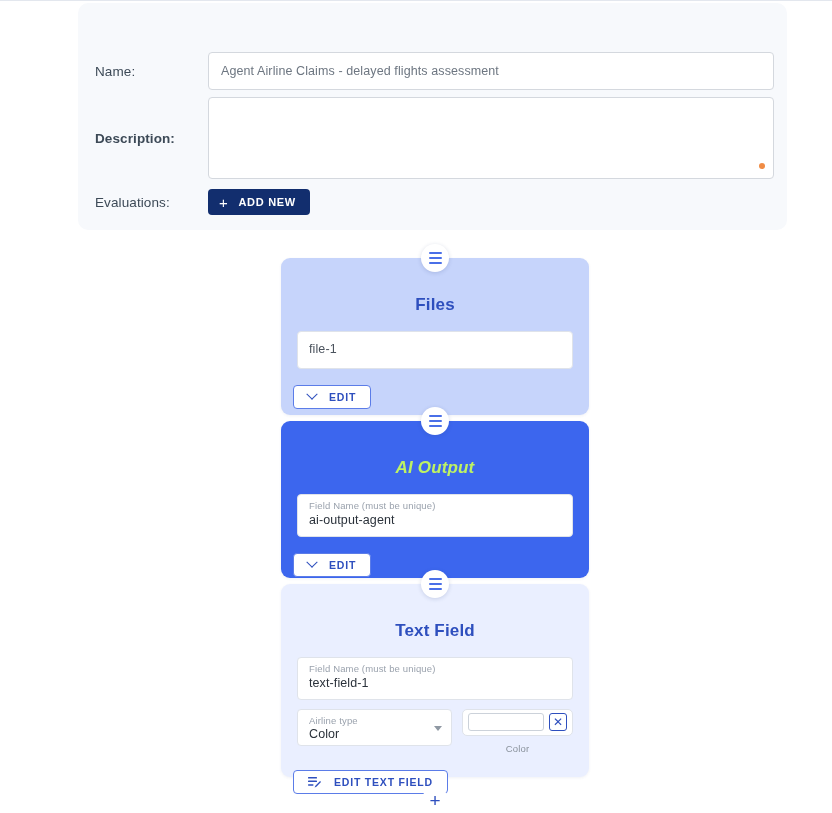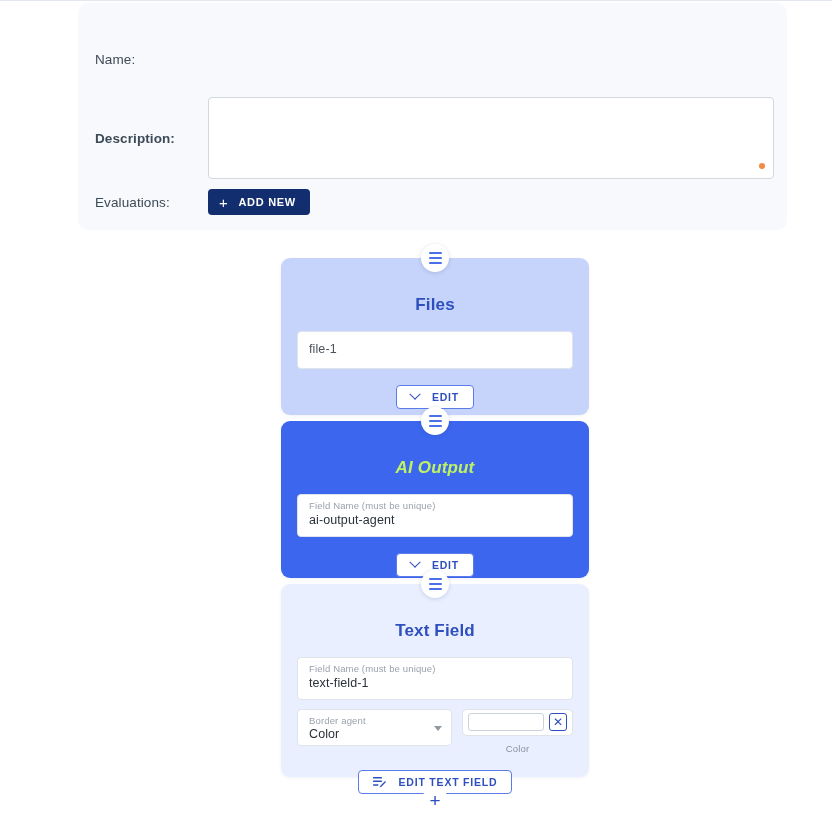--- a/index.html
+++ b/index.html
@@ -163,21 +163,21 @@
     background: #ffffff;
     border: 1px solid #5b7ce8;
     border-radius: 4px;
     color: #2e4fbe;
     font-size: 10.5px;
     font-weight: bold;
     letter-spacing: .8px;
     cursor: pointer;
     font-family: "Liberation Sans", sans-serif;
   }
-  .btn-center { display: flex; justify-content: center; margin-top: 16px; }
+  .btn-center { display: flex; margin-top: 16px; padding-left: 12px; }
   .chev {
     display: inline-block;
     width: 8px; height: 8px;
     border-right: 1.8px solid #2e4fbe;
     border-bottom: 1.8px solid #2e4fbe;
     transform: rotate(45deg) translate(-2px,-2px);
   }
 
   
   .handle {
@@ -294,20 +294,21 @@
 </head>
 <body>
 
 <div id="root">
   <div class="topline"></div>
 
   <div class="form-panel">
 
     <div class="form-row row-name">
       <div class="form-label">Name:</div>
+      <div class="txt-input">Agent Airline Claims - delayed flights assessment</div>
     </div>
 
     <div class="form-row row-desc">
       <div class="form-label">Description:</div>
       <div class="desc-box">
         <span></span>
         <span class="resize-dot"></span>
       </div>
     </div>
 
@@ -370,21 +371,21 @@
     <div class="block textfld">
       <div class="block-title">Text Field</div>
 
       <div class="field-box">
         <div class="field-sublabel">Field Name (must be unique)</div>
         <div class="field-value">text-field-1</div>
       </div>
 
       <div class="tf-row">
         <div class="select-box">
-          <div class="field-sublabel">Border agent</div>
+          <div class="field-sublabel">Airline type</div>
           <div class="field-value">Color</div>
           <span class="select-caret"></span>
         </div>
 
         <div class="color-wrap">
           <div class="color-ctl">
             <div class="color-swatch"></div>
             <button class="color-clear">✕</button>
           </div>
           <div class="color-caption">Color</div>

